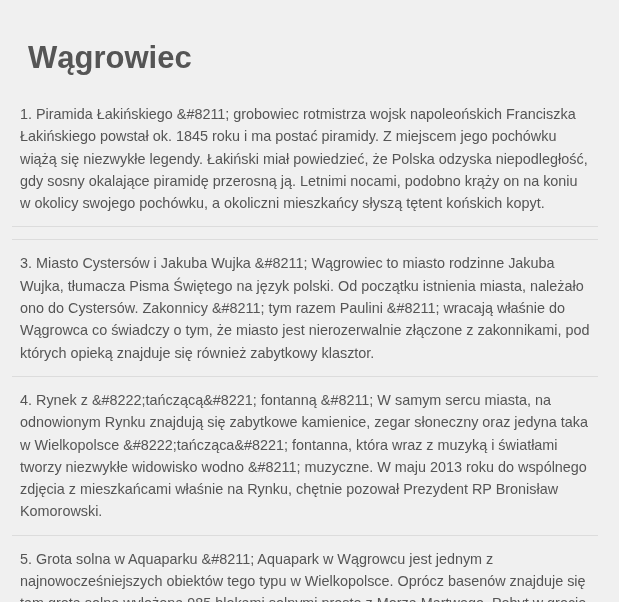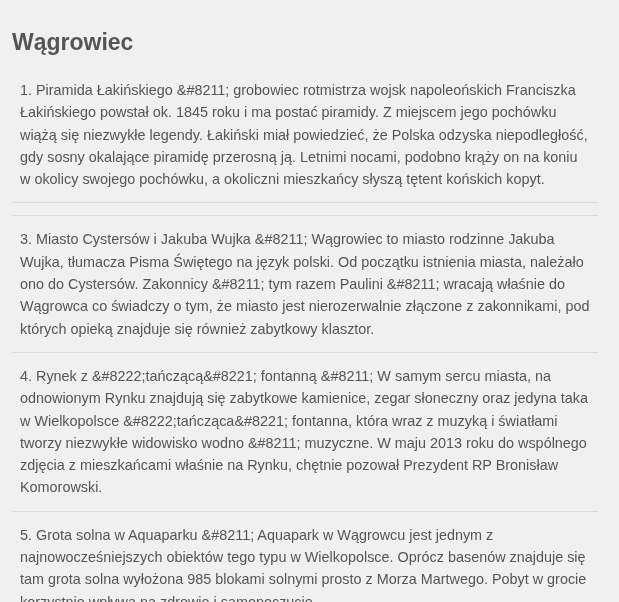--- a/index.html
+++ b/index.html
@@ -4,23 +4,23 @@
   <style>
     html, body { margin: 0; padding: 0; }
     body {
       width: 619px; height: 602px; overflow: hidden;
       background: #f0f0f0;
       font-family: "Liberation Sans", sans-serif;
       color: #555555;
     }
     .page { padding: 0 21px 0 12px; }
     h1 {
-      margin: 0;
+      margin: 16px;
       padding-top: 28px;
-      font-size: 23px;
+      font-size: 31px;
       font-weight: bold;
       color: #555555;
       line-height: 28px;
       height: 43px;
     }
     .entry {
       font-size: 14.4px;
       line-height: 22.3px;
       margin: 8px;
       padding: 0 0 0 0;

